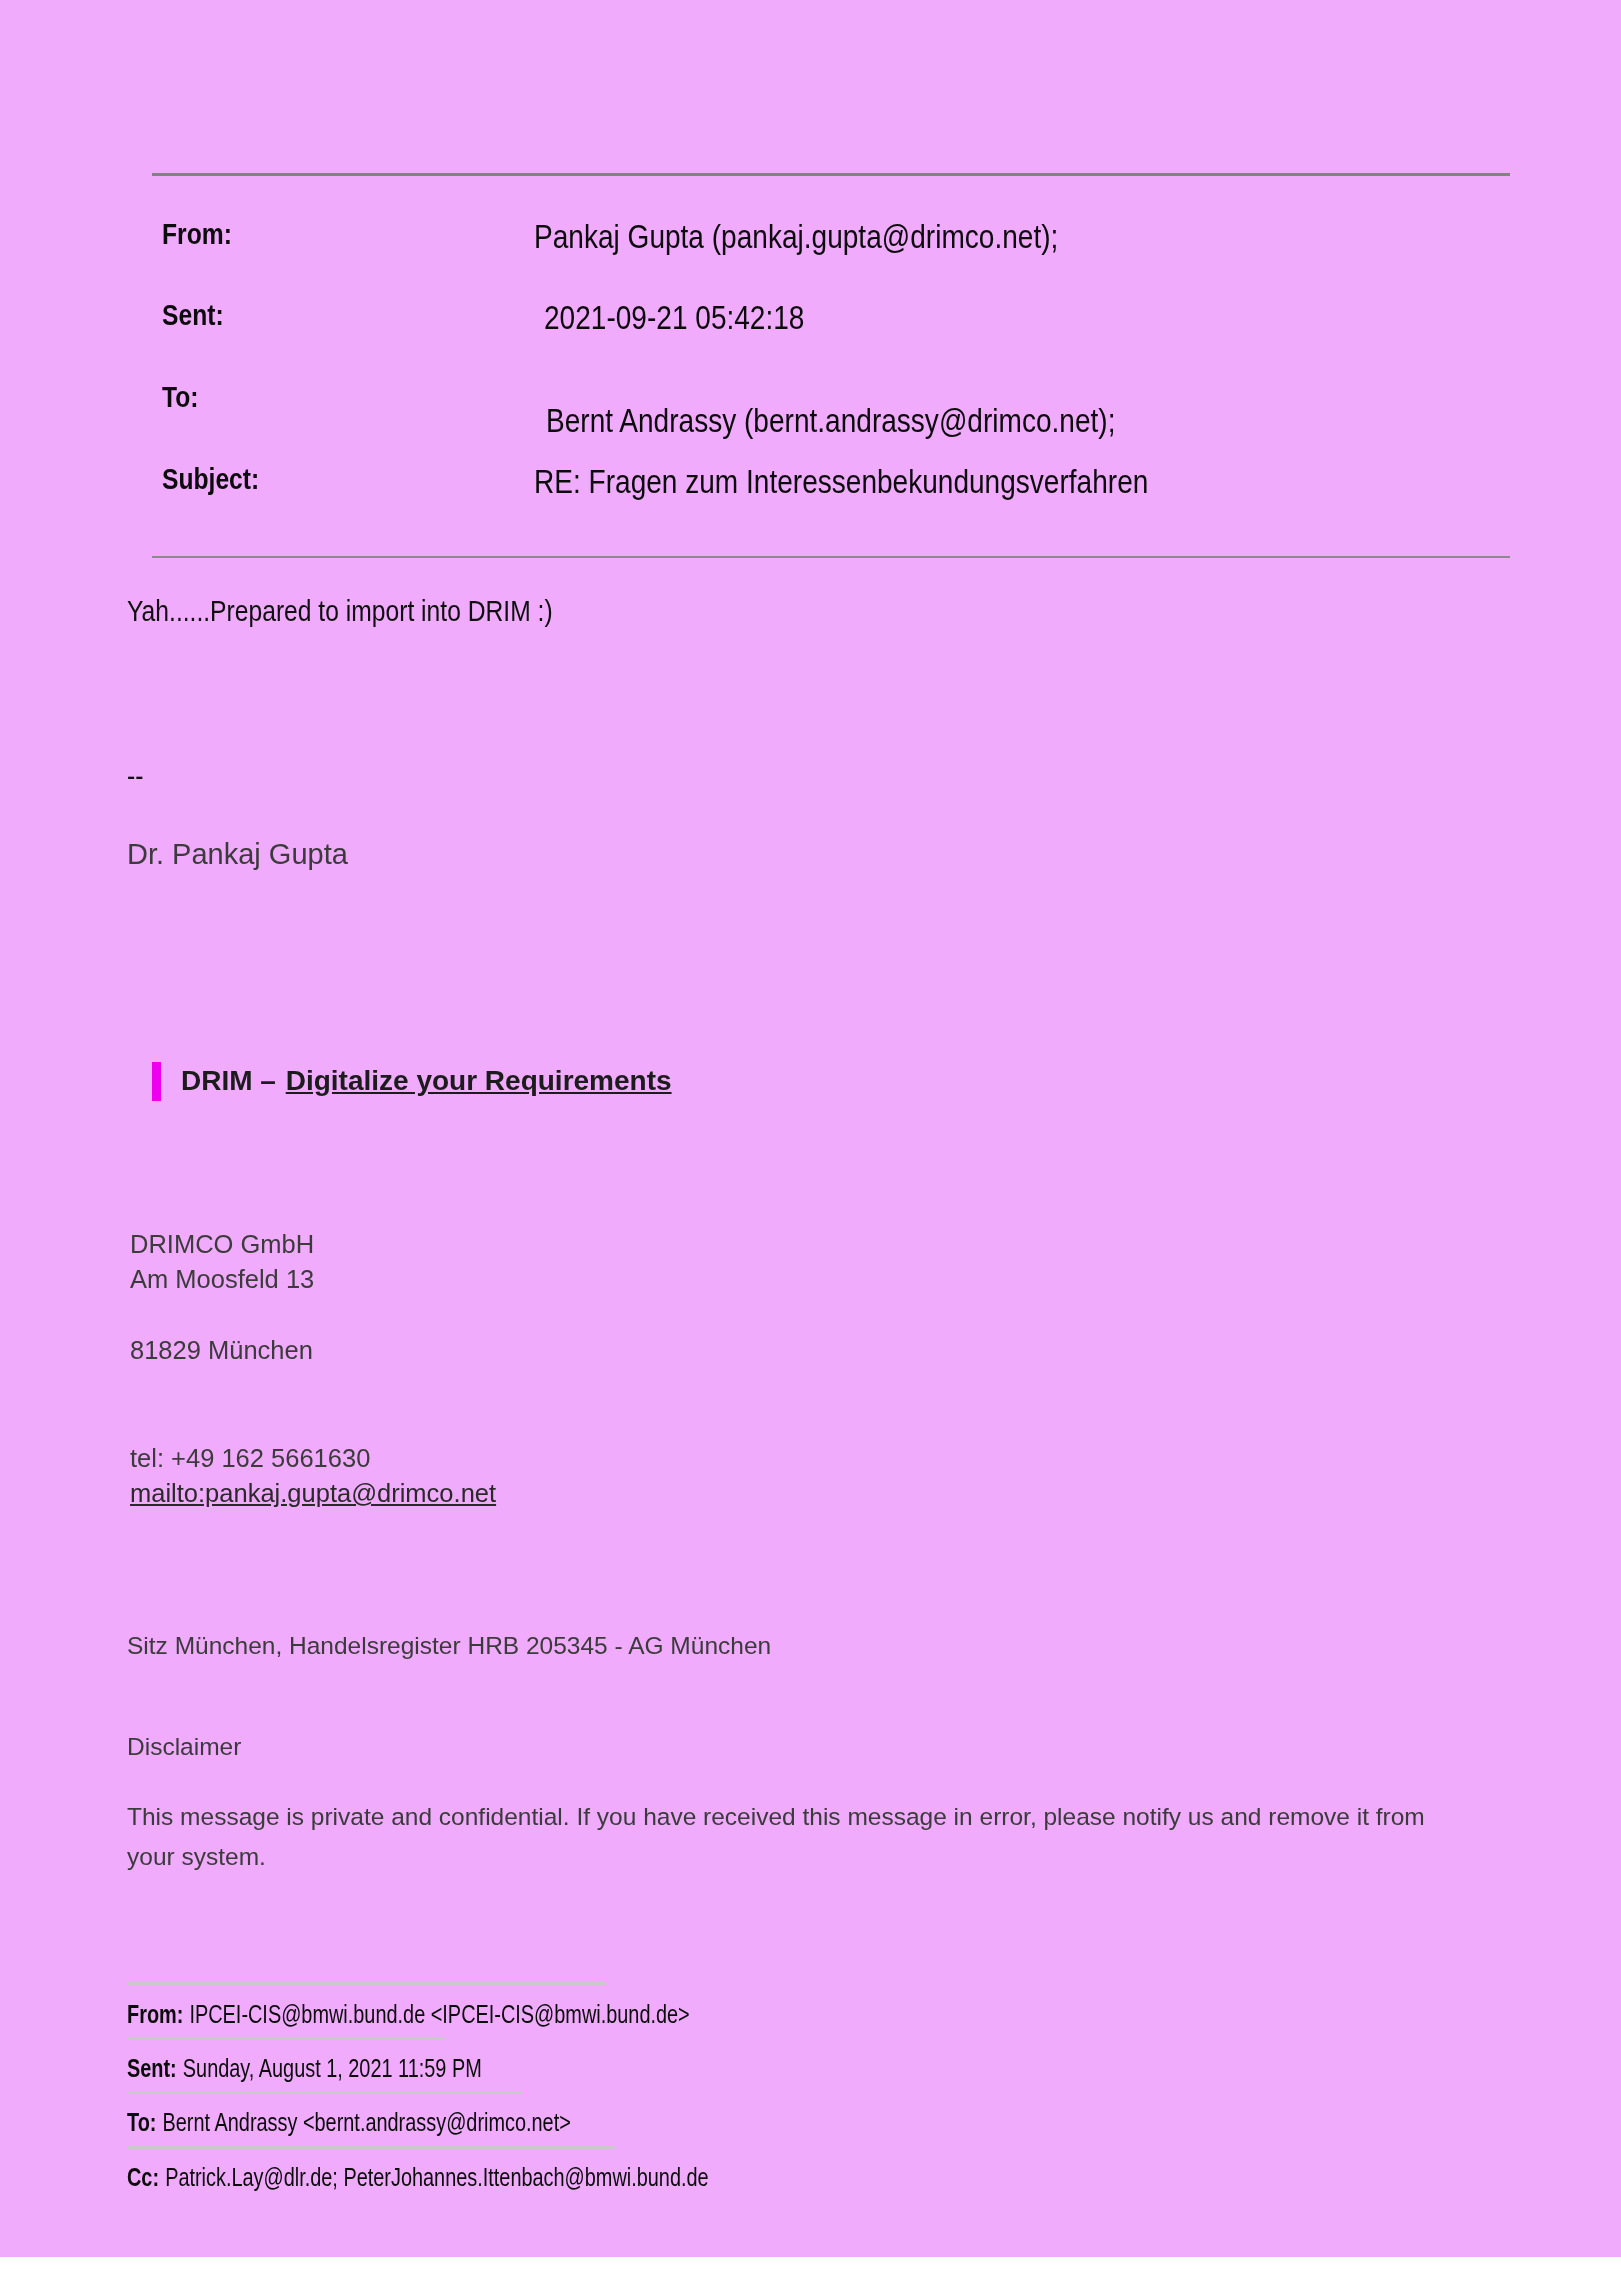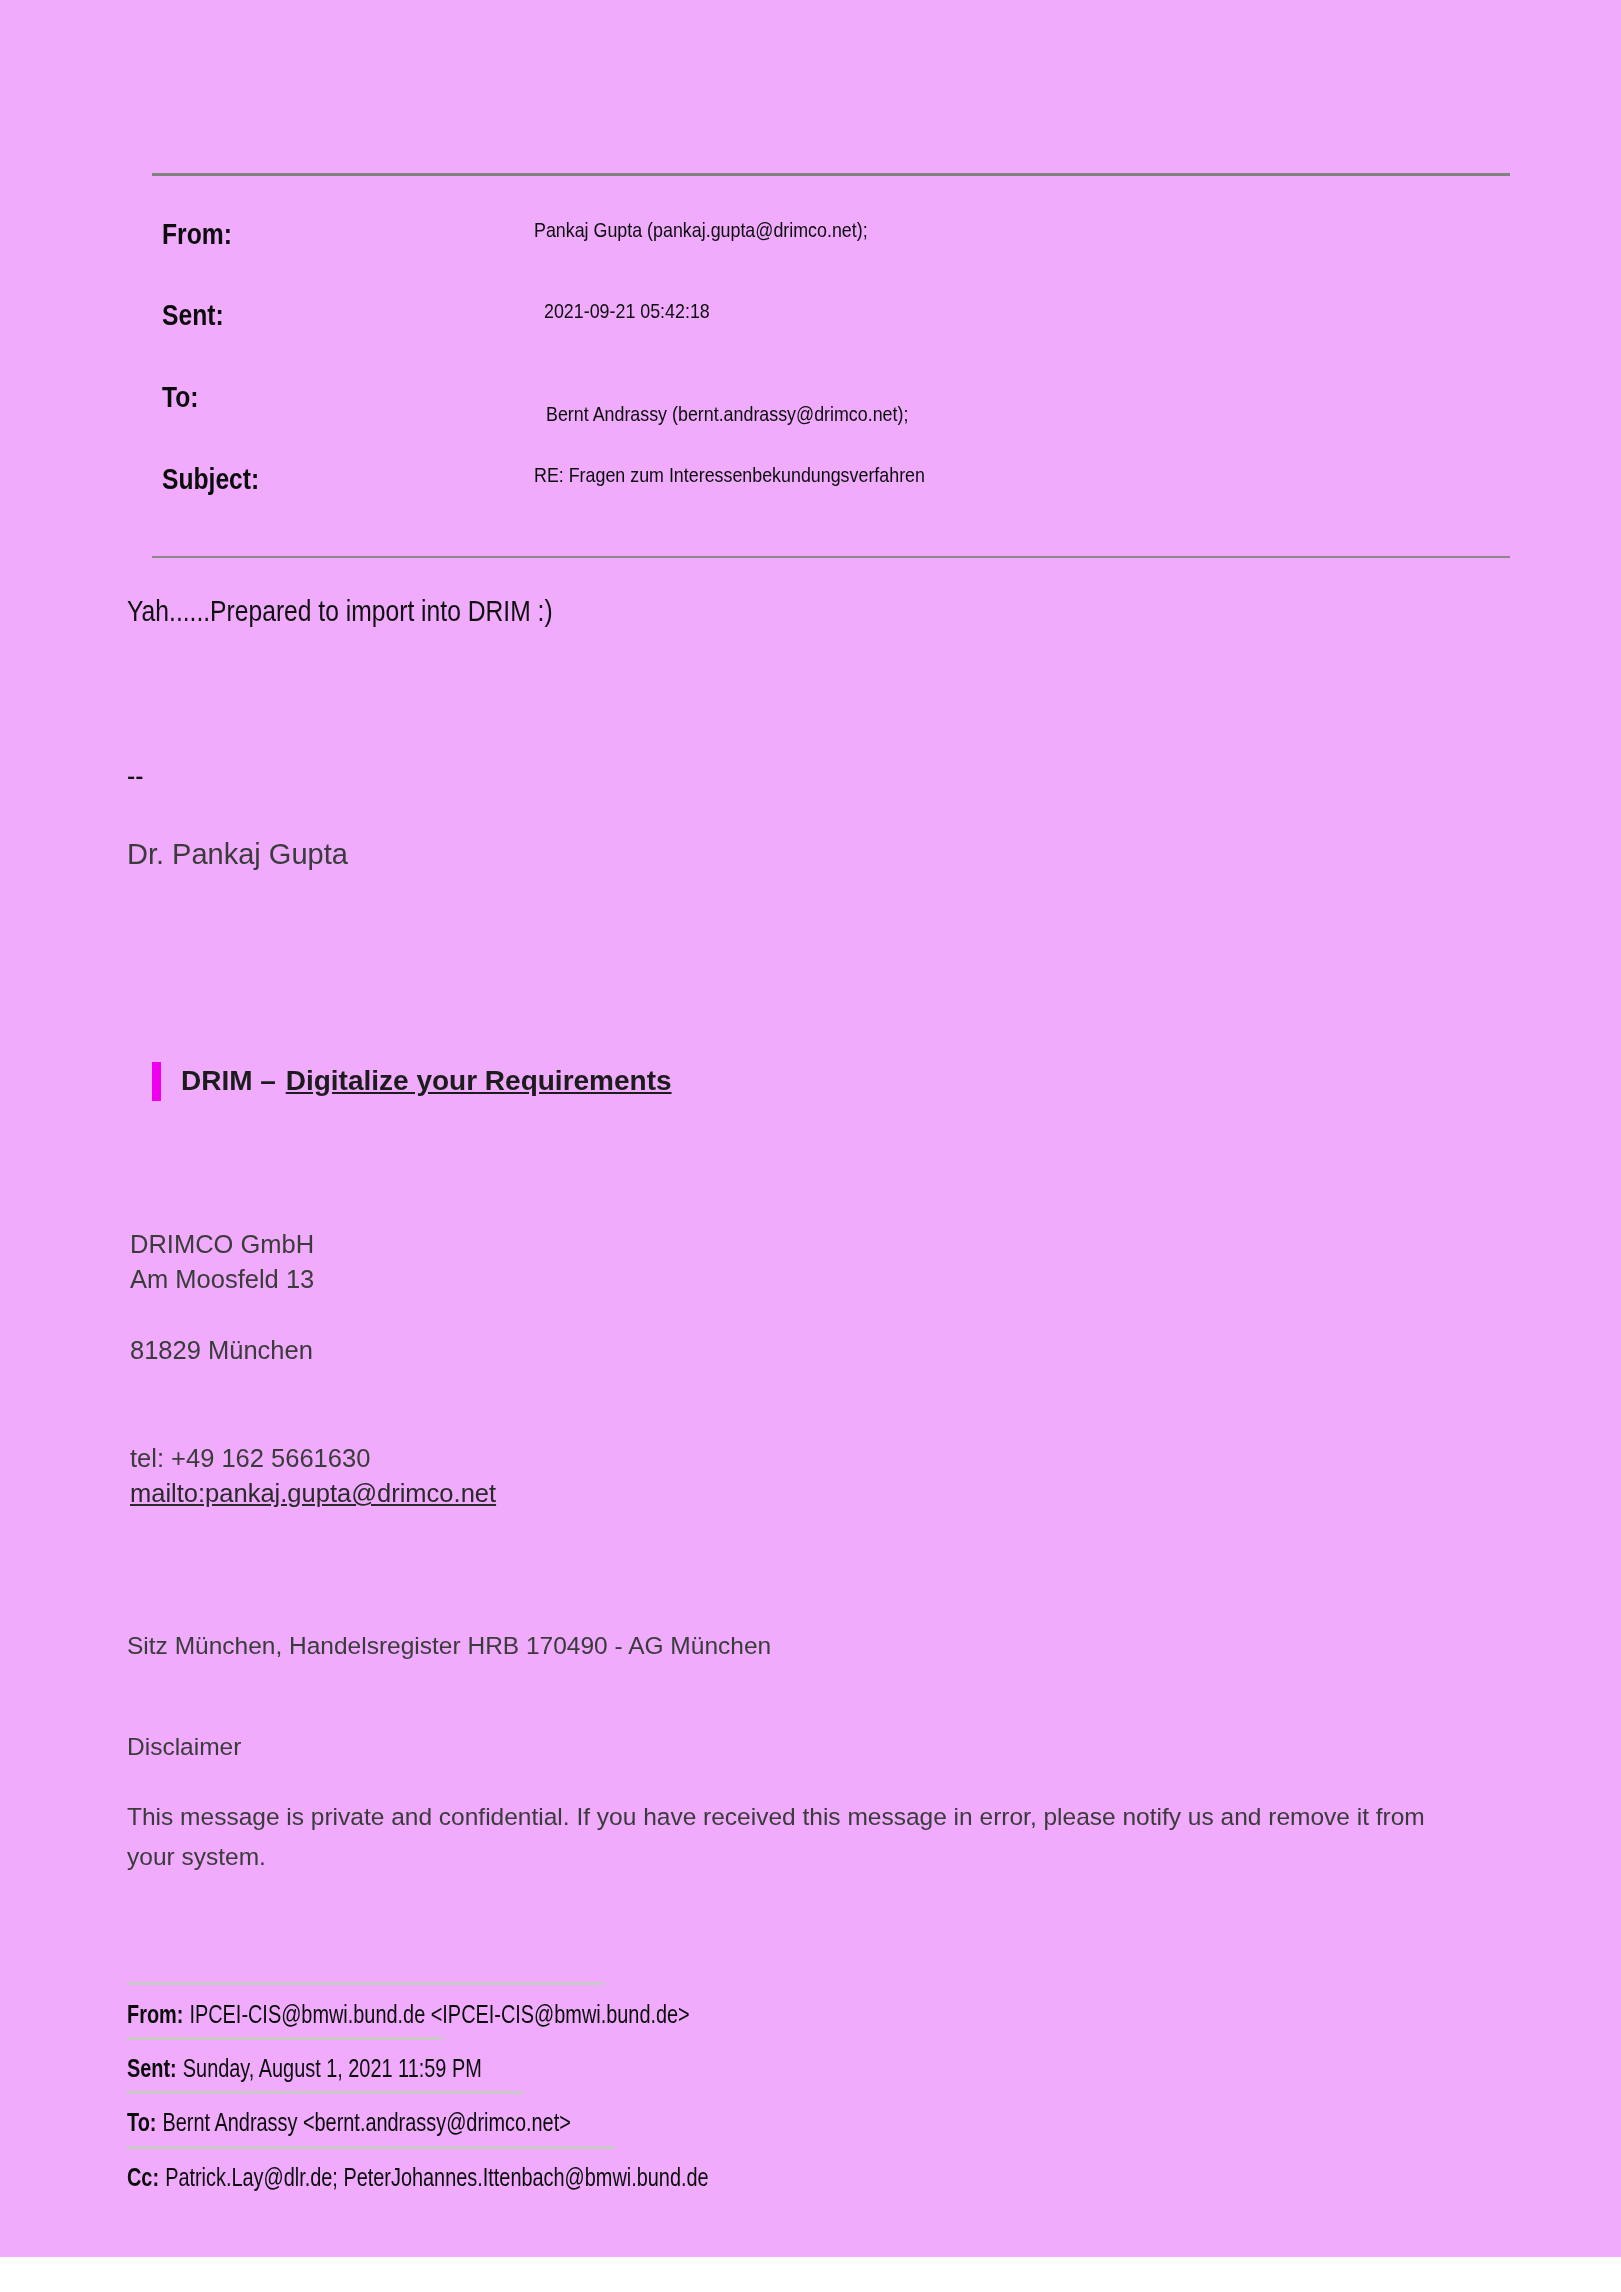--- a/index.html
+++ b/index.html
@@ -10,21 +10,21 @@
     font-family:"Liberation Sans","DejaVu Sans",sans-serif;
     color:#111;
     overflow:hidden;
   }
   .abs{position:absolute;white-space:nowrap;}
   
   .cd{display:inline-block;transform:scaleX(0.85);transform-origin:0 0;white-space:nowrap;}
   .cd2{display:inline-block;transform:scaleX(0.78);transform-origin:0 0;white-space:nowrap;}
   .b{font-weight:bold;}
   .hdr-lbl{position:absolute;left:162px;top:0;font-size:29px;font-weight:bold;color:#0c0c0c;}
-  .hdr-val{position:absolute;top:0;font-size:21px;color:#0c0c0c;}
+  .hdr-val{position:absolute;top:0;font-size:33px;color:#0c0c0c;}
   .rule{position:absolute;background:#828282;}
   .qrule{position:absolute;background:#c9c9c9;height:2.9px;left:127px;}
   .body-txt{font-size:29px;color:#101010;}
   .sig{font-size:29px;color:#3b3b3b;}
   .drim{font-size:28px;font-weight:bold;color:#1c1c1c;}
   .drim .link{text-decoration:underline;}
   .addr{font-size:25.5px;color:#3b3b3b;}
   .legal{font-size:24.5px;color:#3b3b3b;}
   .lh41{line-height:40px;white-space:normal;}
   .mail-link{text-decoration:underline;color:#2a2a2a;}
@@ -74,21 +74,21 @@
   </div>
 
   <div class="abs addr" style="top:1230px;left:130px;">DRIMCO GmbH</div>
   <div class="abs addr" style="top:1265px;left:130px;">Am Moosfeld 13</div>
   <div class="abs addr" style="top:1336px;left:130px;">81829 München</div>
   <div class="abs addr" style="top:1444px;left:130px;">tel: +49 162 5661630</div>
   <div class="abs addr" style="top:1479px;left:130px;">
     <span class="mail-link">mailto:pankaj.gupta@drimco.net</span>
   </div>
 
-  <div class="abs legal" style="top:1632px;left:127px;">Sitz München, Handelsregister HRB 170490 - AG München</div>
+  <div class="abs legal" style="top:1632px;left:127px;">Sitz München, Handelsregister HRB 205345 - AG München</div>
   <div class="abs legal" style="top:1733px;left:127px;">Disclaimer</div>
   <div class="abs legal lh41" style="top:1797px;left:127px;width:1441px;">
     <span>This message is private and confidential. If you have received this message in error, please notify us and remove it from</span><br>
     <span>your system.</span>
   </div>
 
   <div class="qrule" style="top:1982px;width:478px;"></div>
   <div class="abs q-row" style="top:2000px;left:127px;">
     <span class="cd2"><span class="b">From:</span><span>IPCEI-CIS@bmwi.bund.de &lt;IPCEI-CIS@bmwi.bund.de&gt;</span></span>
   </div>

